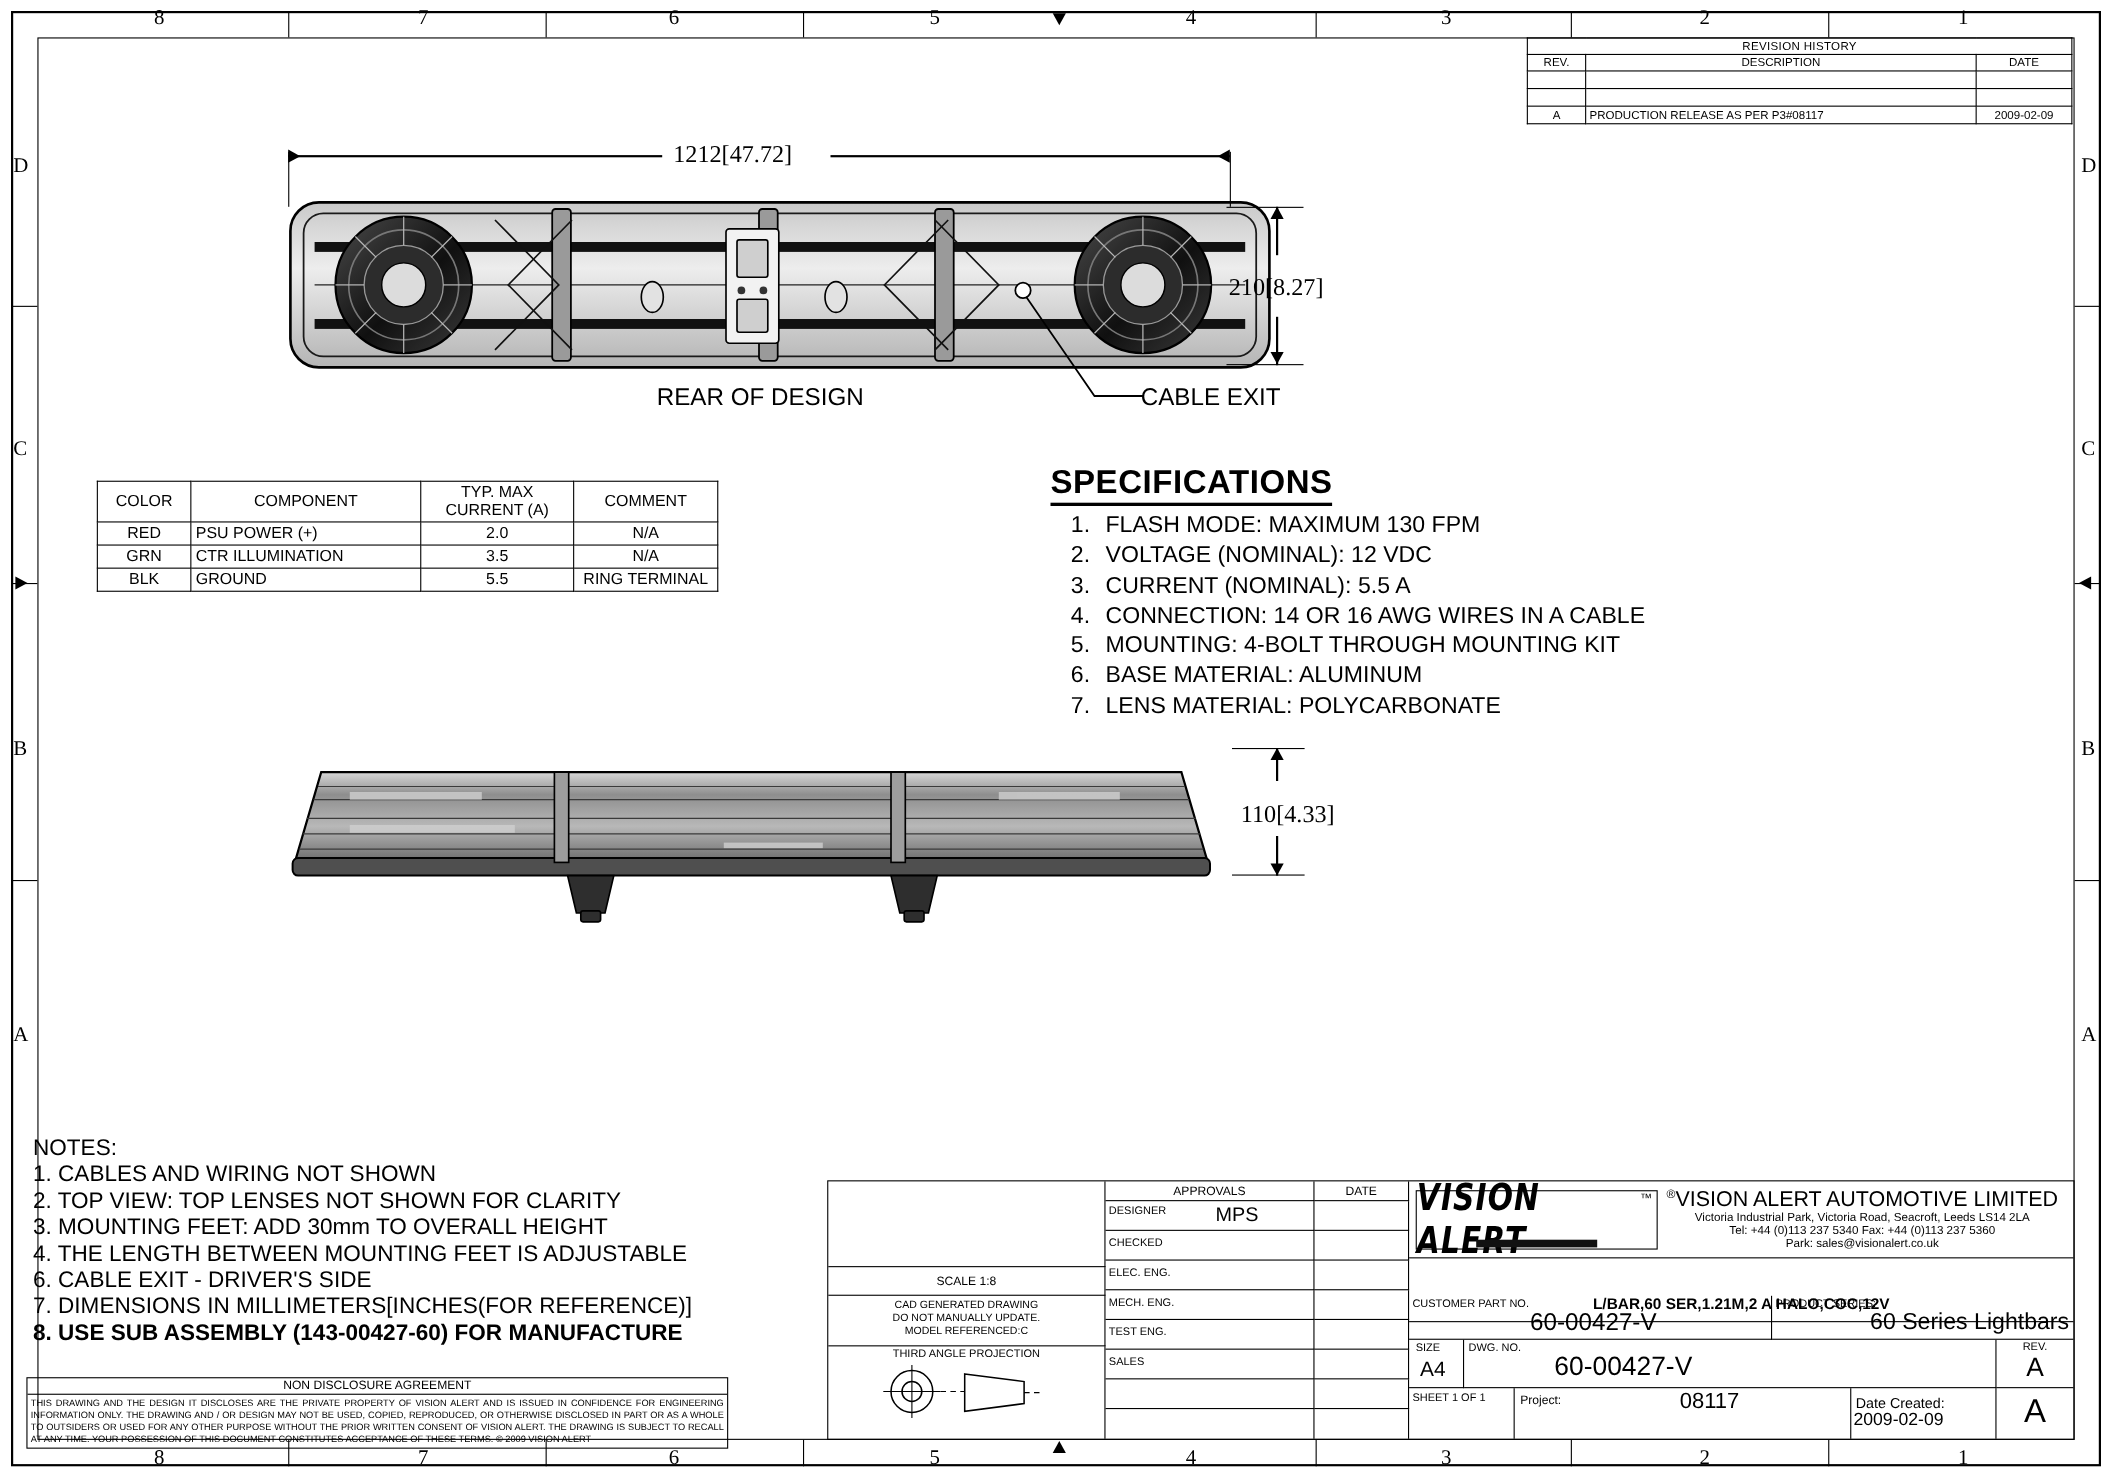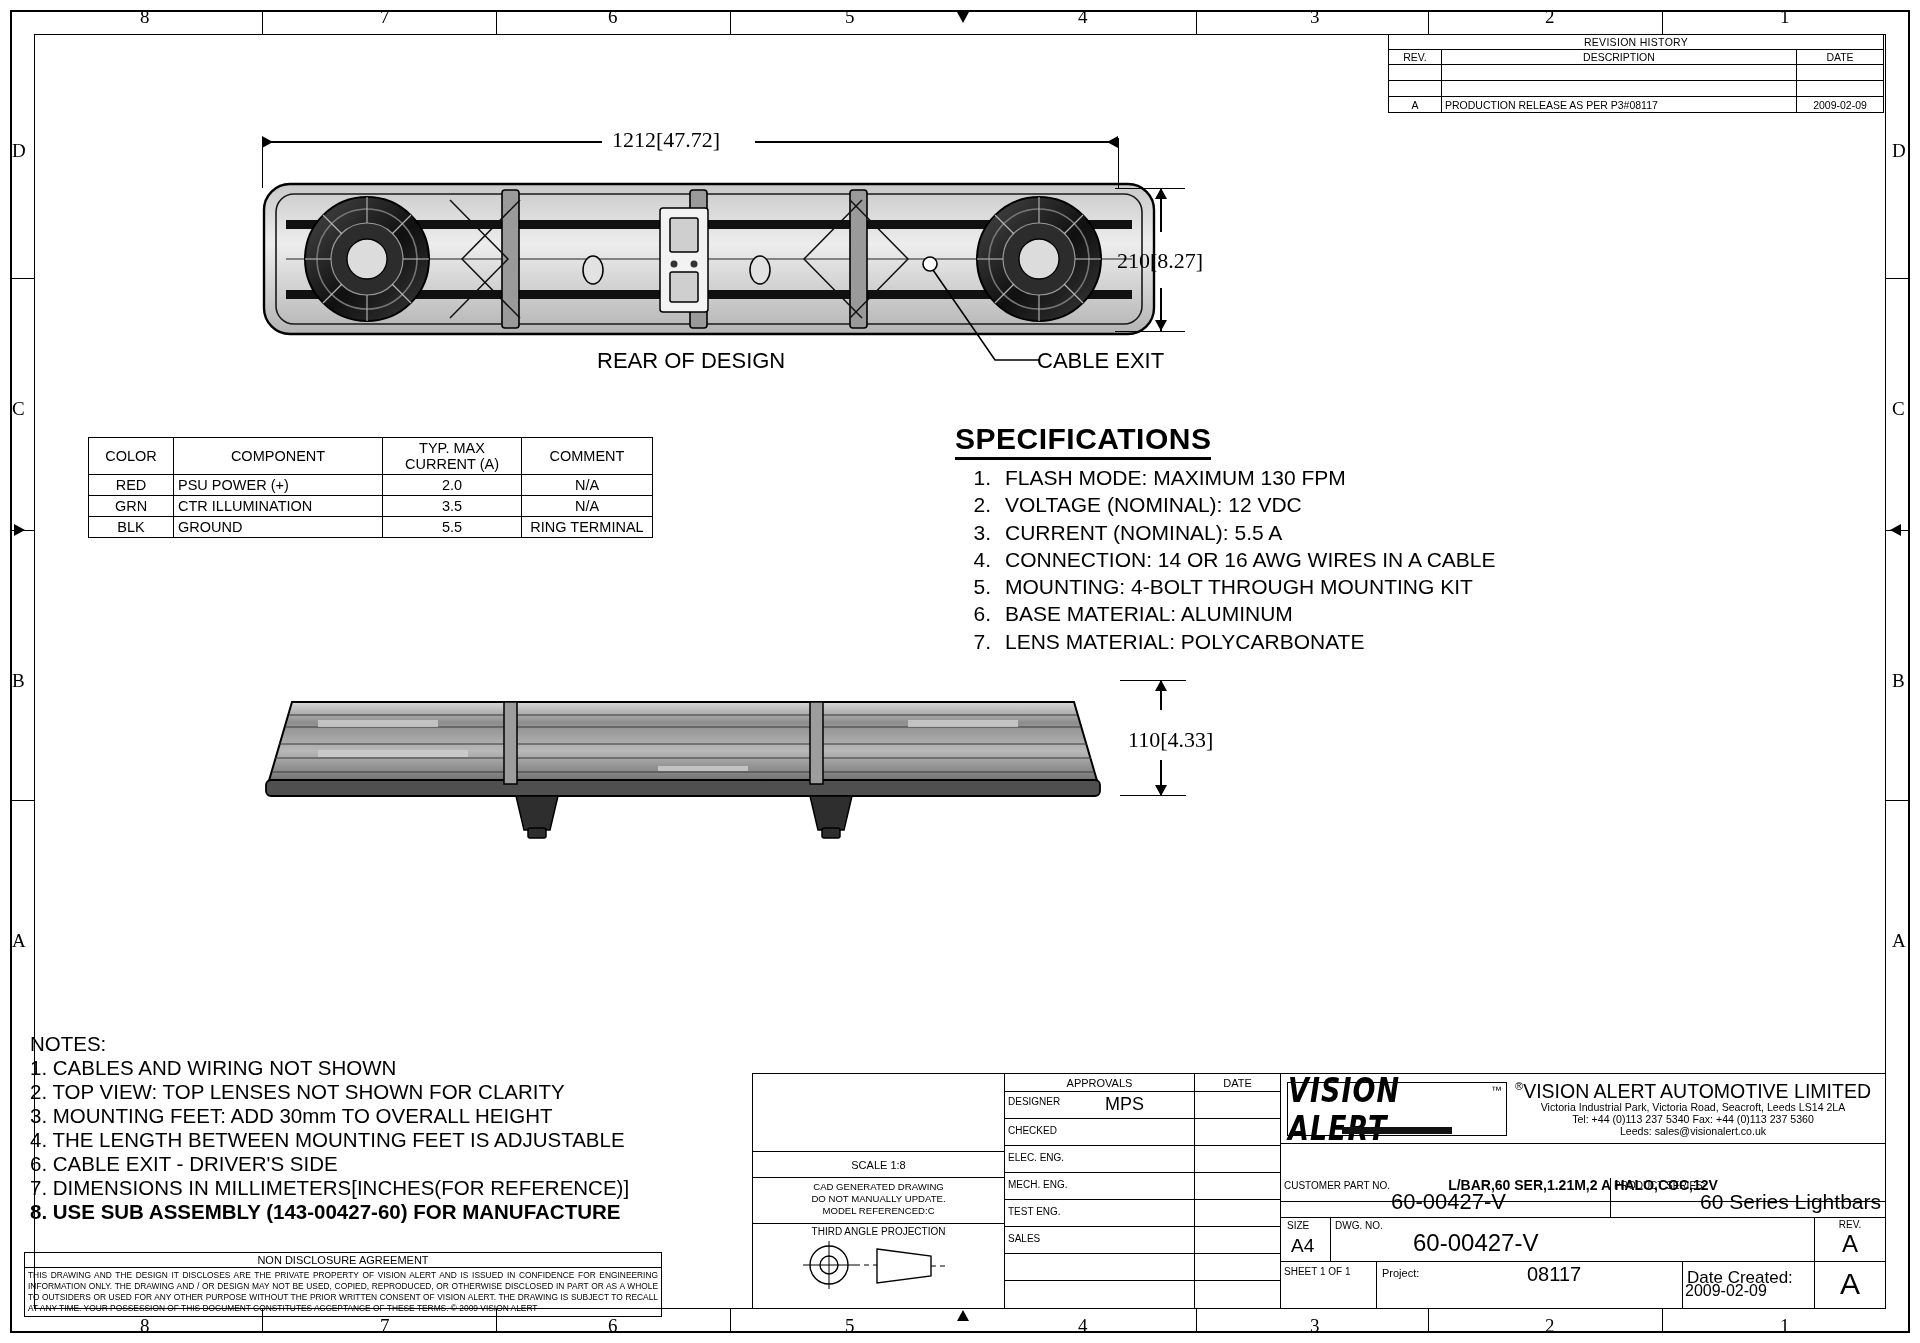--- a/index.html
+++ b/index.html
@@ -441,21 +441,21 @@
       <span class="vatext">VISION ALERT</span>
       <span style="position:absolute;right:4px;top:1px;font-size:11px;">™</span>
       <span style="position:absolute;bottom:1px;left:50%;transform:translateX(-50%);width:110px;height:7px;background:#111;"></span>
     </div>
     <div style="flex:1;text-align:center;line-height:1.12;">
       <div style="font-size:19.5px;white-space:nowrap;">
         <sup style="font-size:11px;">®</sup><span>VISION ALERT AUTOMOTIVE LIMITED</span>
       </div>
       <div style="font-size:10.6px;">Victoria Industrial Park, Victoria Road, Seacroft, Leeds LS14 2LA</div>
       <div style="font-size:10.6px;">Tel: +44 (0)113 237 5340     Fax: +44 (0)113 237 5360</div>
-      <div style="font-size:10.6px;">Leeds: sales@visionalert.co.uk</div>
+      <div style="font-size:10.6px;">Park: sales@visionalert.co.uk</div>
     </div>
   </div>
 
   <div class="tb-cell bb" style="left:528px;top:70px;width:604px;height:34px;display:flex;align-items:center;justify-content:center;font-size:14px;font-weight:bold;margin-top:24px;">L/BAR,60 SER,1.21M,2 A HALO,COC,12V</div>
 
   <div class="tb-cell br bb" style="left:528px;top:104px;width:330px;height:40px;">
     <span class="lbl abs" style="left:3px;top:2px;">CUSTOMER PART NO.</span>
     <span class="abs" style="left:110px;top:11px;font-size:22px;">60-00427-V</span>
   </div>
   <div class="tb-cell bb" style="left:858px;top:104px;width:274px;height:40px;">
@@ -477,17 +477,17 @@
   </div>
 
   <div class="tb-cell br" style="left:528px;top:188px;width:96px;height:46px;">
     <span class="lbl abs" style="left:3px;top:4px;">SHEET 1 OF 1</span>
   </div>
   <div class="tb-cell br" style="left:624px;top:188px;width:306px;height:46px;">
     <span class="lbl abs" style="left:5px;top:5px;font-size:11px;">Project:</span>
     <span class="abs" style="left:150px;top:1px;font-size:20px;">08117</span>
   </div>
   <div class="tb-cell br" style="left:930px;top:188px;width:132px;height:46px;">
-    <span class="abs" style="left:4px;top:6px;font-size:17px;">Date Created:</span>
+    <span class="abs" style="left:4px;top:6px;font-size:13px;">Date Created:</span>
     <span class="abs" style="left:2px;top:20px;font-size:16px;">2009-02-09</span>
   </div>
   <div class="tb-cell" style="left:1062px;top:188px;width:70px;height:46px;text-align:center;font-size:30px;line-height:44px;">A</div>
 </div>
 
 </body></html>

